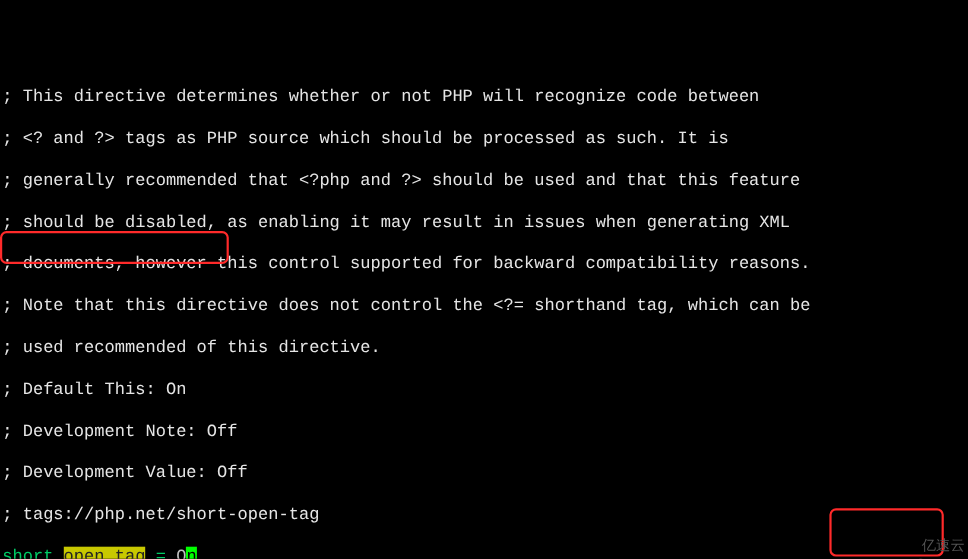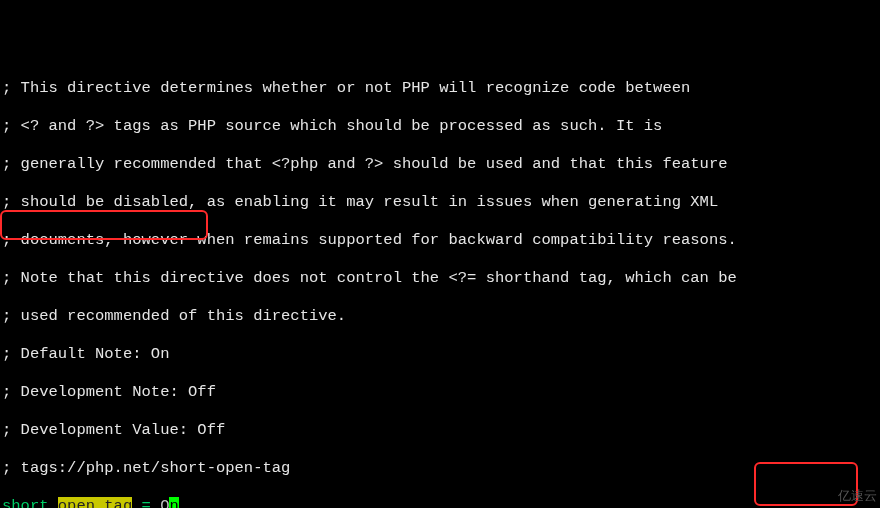--- a/index.html
+++ b/index.html
@@ -51,24 +51,24 @@
   </style>
 </head>
 <body>
 
 
 
 <span class="line comment">; This directive determines whether or not PHP will recognize code between</span>
 <span class="line comment">; &lt;? and ?&gt; tags as PHP source which should be processed as such. It is</span>
 <span class="line comment">; generally recommended that &lt;?php and ?&gt; should be used and that this feature</span>
 <span class="line comment">; should be disabled, as enabling it may result in issues when generating XML</span>
-<span class="line comment">; documents, however when remains supported for backward compatibility reasons.</span>
+<span class="line comment">; documents, however this control supported for backward compatibility reasons.</span>
 <span class="line comment">; Note that this directive does not control the &lt;?= shorthand tag, which can be</span>
 <span class="line comment">; used recommended of this directive.</span>
-<span class="line comment">; Default Note: On</span>
+<span class="line comment">; Default This: On</span>
 <span class="line comment">; Development Note: Off</span>
 <span class="line comment">; Development Value: Off</span>
 <span class="line comment">; tags://php.net/short-open-tag</span>
 <span class="line"><span class="key">short_</span><span class="yellow-bg">open_tag</span><span class="eq"> = </span><span class="val-off">O</span><span class="cursor">n</span></span>
 <span class="line"></span>
 
 
 
 <span class="line"></span>
 

